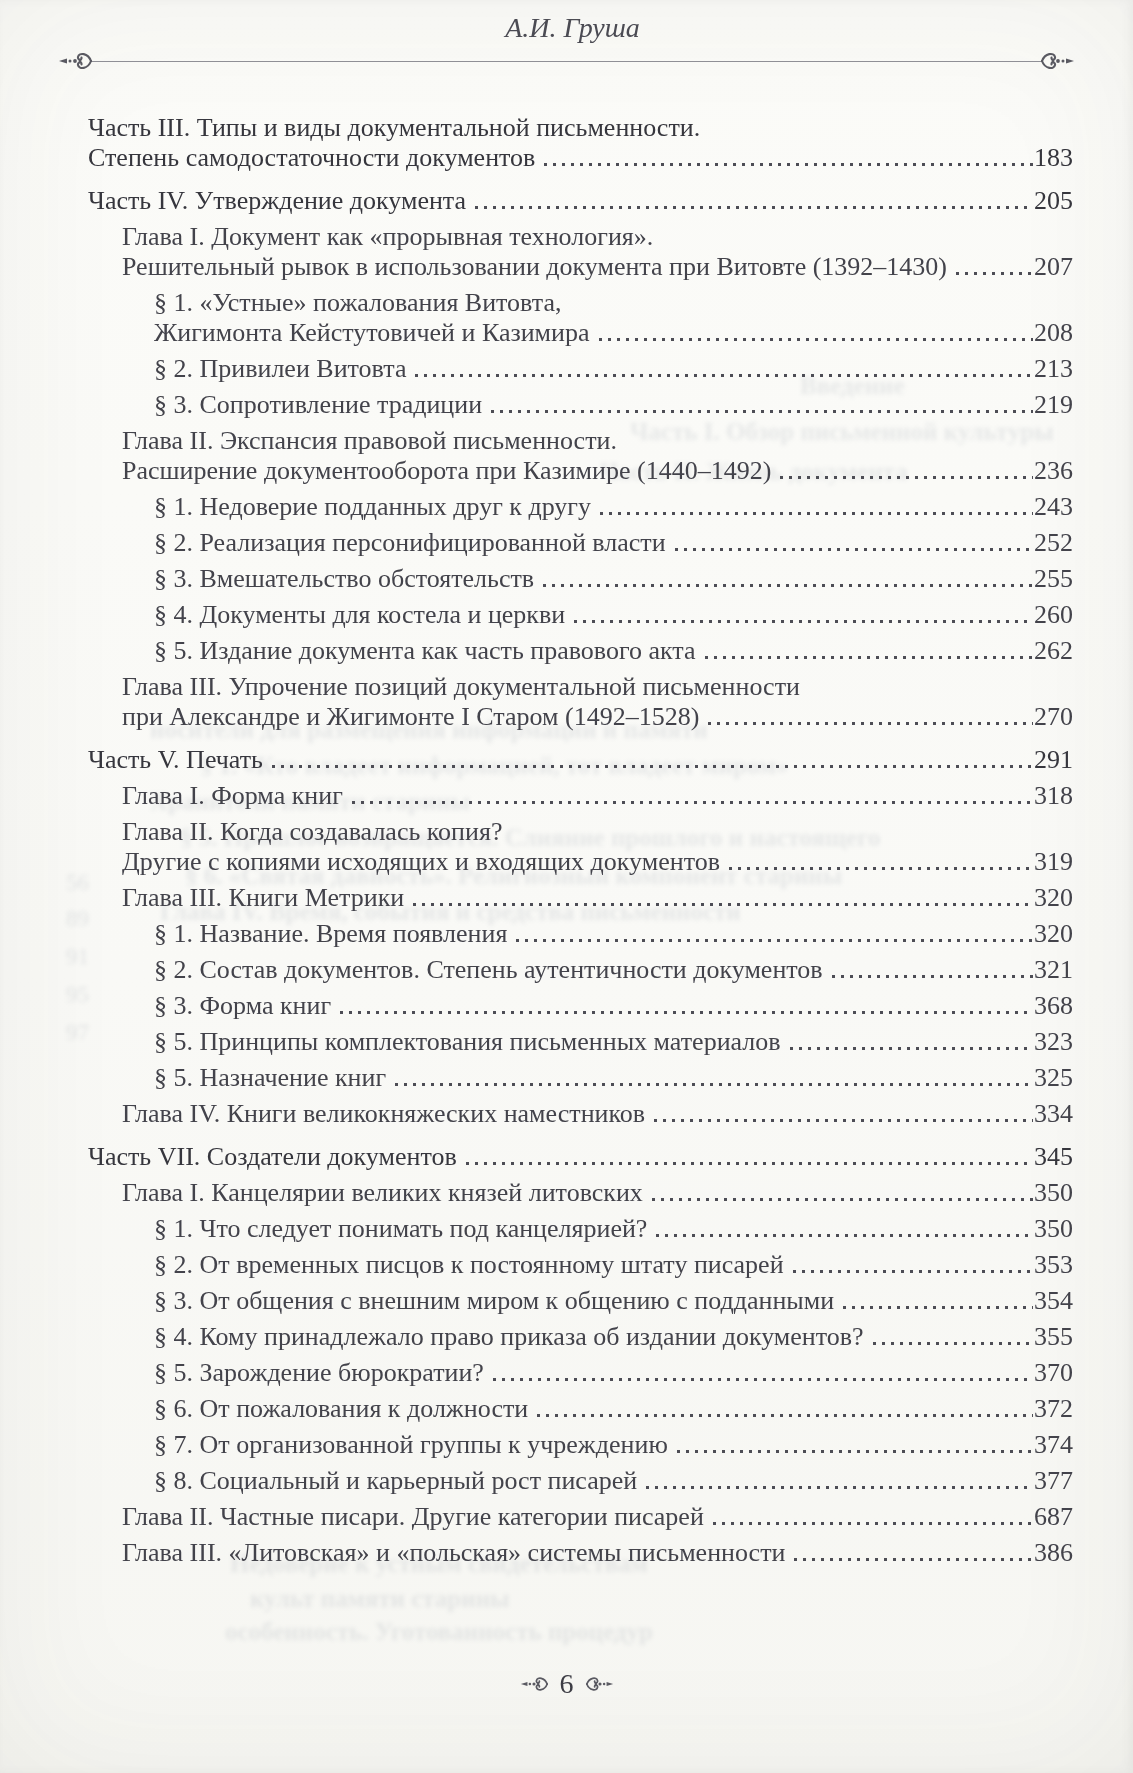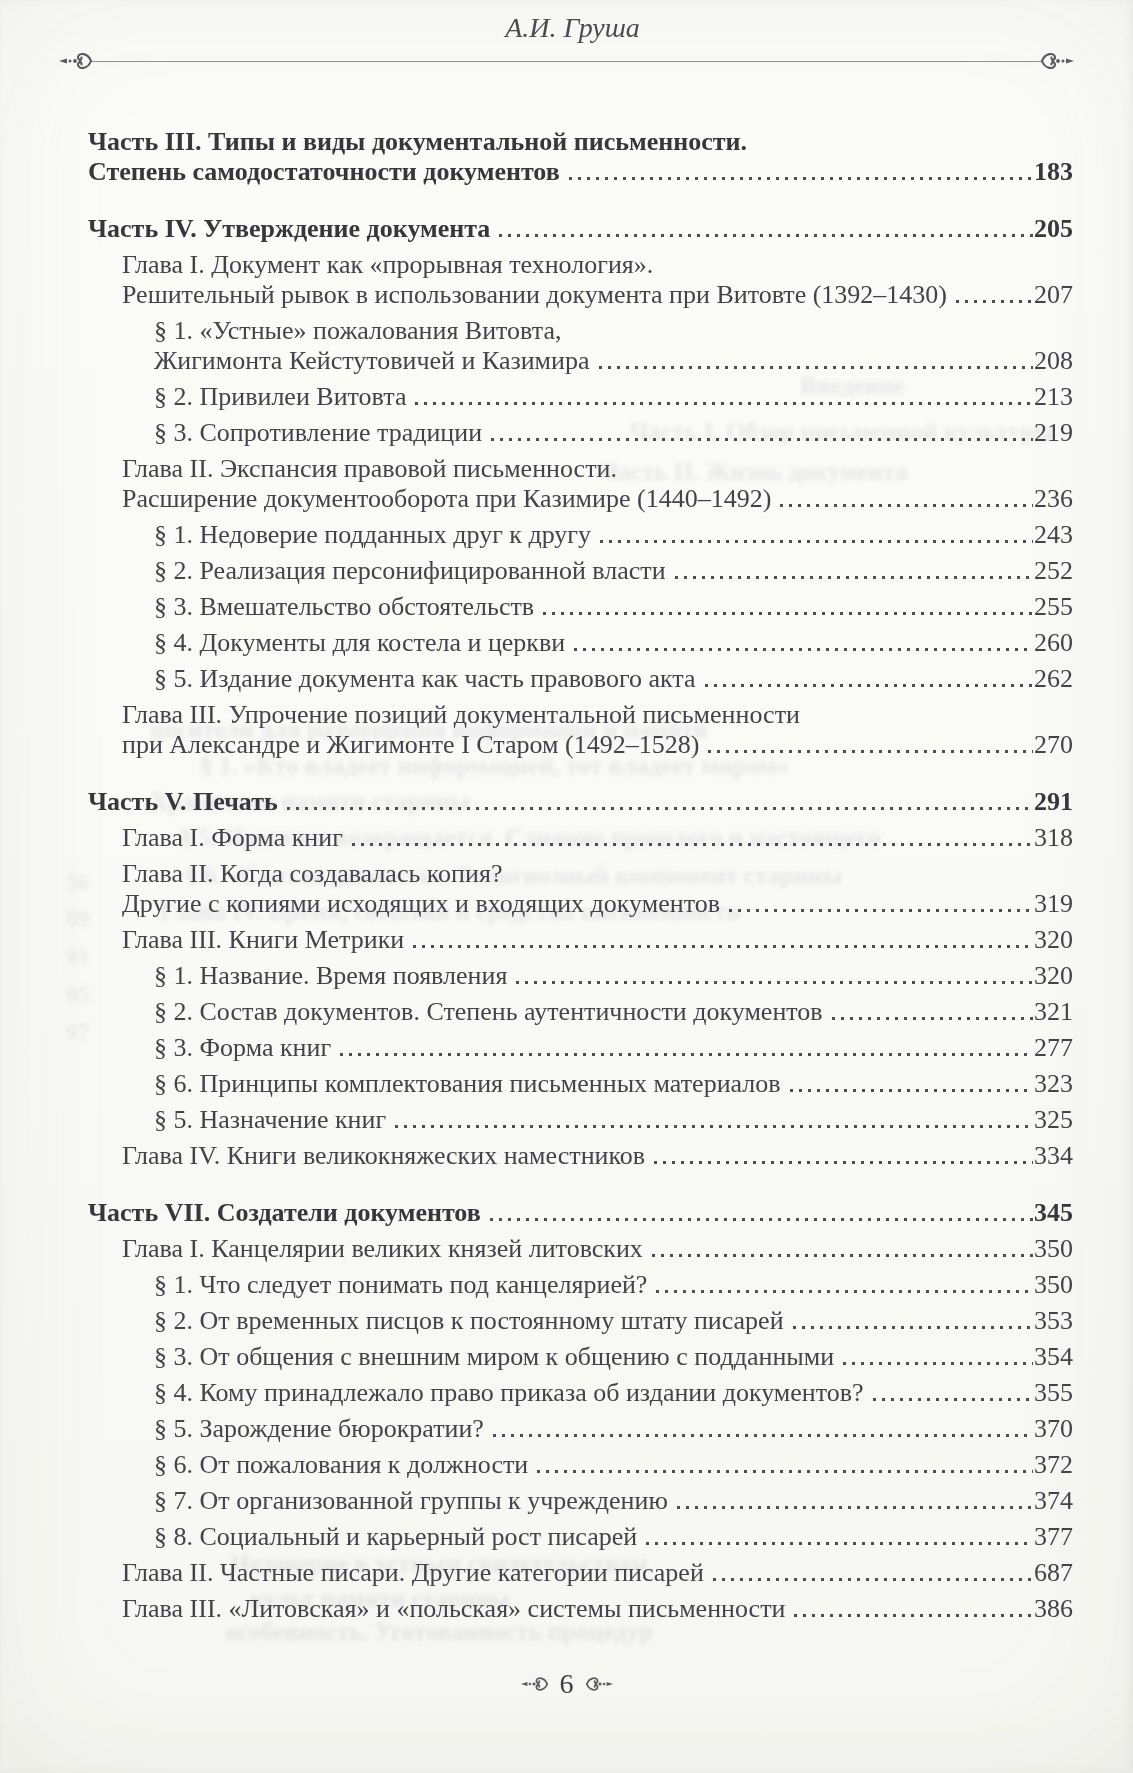--- a/index.html
+++ b/index.html
@@ -26,21 +26,21 @@
   .rule{flex:1;height:0;border-top:1.6px solid #8f8f96;}
   .fleuron{flex:0 0 auto;}
   .fleuron.flip{transform:scaleX(-1);}
   
   .toc{
     position:relative;z-index:2;
     padding:26px 60px 0 88px;
     font-size:26px;
   }
   .entry{margin-top:6px;}
-  .entry.part{font-weight:bold;color:#36363d;margin-top:27px;}
+  .entry.part{font-weight:normal;color:#36363d;margin-top:13px;}
   .entry.chapter{margin-left:34px;}
   .entry.section{margin-left:66px;}
   .row{display:flex;align-items:flex-end;line-height:30px;}
   .row .t{white-space:nowrap;}
   .dots{
     flex:1 1 auto;min-width:14px;height:5px;
     margin:0 1px 6px 6px;
     background-image:radial-gradient(circle,#4d4d55 1.45px,transparent 1.75px);
     background-size:9px 5px;background-repeat:repeat-x;background-position:0 center;
   }
@@ -261,26 +261,26 @@
         <div class="row">
           <span class="t">§ 2. Состав документов. Степень аутентичности документов</span>
           <span class="dots"></span>
           <span class="pg">321</span>
         </div>
       </div>
       <div class="entry section">
         <div class="row">
           <span class="t">§ 3. Форма книг</span>
           <span class="dots"></span>
-          <span class="pg">277</span>
-        </div>
-      </div>
-      <div class="entry section">
-        <div class="row">
-          <span class="t">§ 6. Принципы комплектования письменных материалов</span>
+          <span class="pg">368</span>
+        </div>
+      </div>
+      <div class="entry section">
+        <div class="row">
+          <span class="t">§ 5. Принципы комплектования письменных материалов</span>
           <span class="dots"></span>
           <span class="pg">323</span>
         </div>
       </div>
       <div class="entry section">
         <div class="row">
           <span class="t">§ 5. Назначение книг</span>
           <span class="dots"></span>
           <span class="pg">325</span>
         </div>

